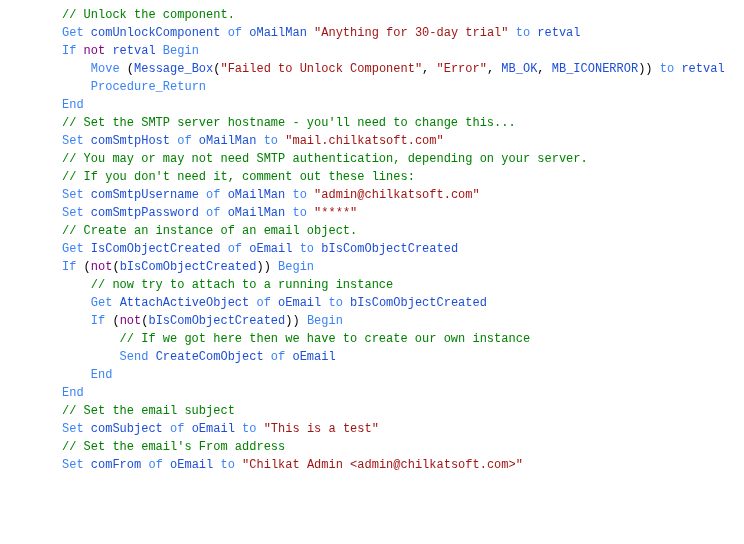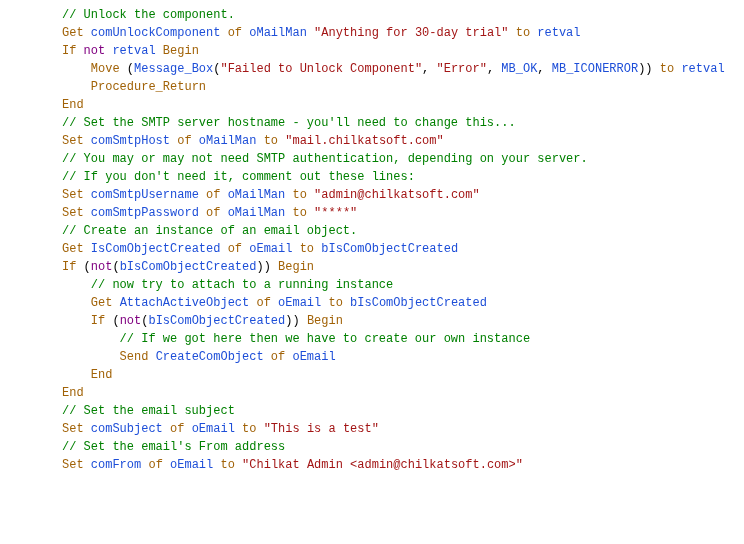--- a/index.html
+++ b/index.html
@@ -12,21 +12,21 @@
     width: 744px;
     height: 544px;
     overflow: hidden;
   }
   .code-block {
     padding: 6px 0 0 62px;
     white-space: pre;
   }
   .line { display: block; }
   .c-comment { color: #008000; text-align: right; }
-  .c-keyword { color: #a16207; margin-top: 32px; }
+  .c-keyword { color: #3b82f6; margin-top: 32px; }
   .c-ident   { color: #1d4ed8; }
   .c-string  { color: #a31515; }
   .c-purple  { color: #800080; }
   .c-black   { color: #000000; }
 </style>
 </head>
 <body>
 
 <div class="code-block" id="code-block"><span class="line"><span class="c-comment">// Unlock the component.</span></span><span class="line"><span class="c-keyword">Get</span><span class="c-black"> </span><span class="c-ident">comUnlockComponent</span><span class="c-black"> </span><span class="c-keyword">of</span><span class="c-black"> </span><span class="c-ident">oMailMan</span><span class="c-black"> </span><span class="c-string">"Anything for 30-day trial"</span><span class="c-black"> </span><span class="c-keyword">to</span><span class="c-black"> </span><span class="c-ident">retval</span></span><span class="line"><span class="c-keyword">If</span><span class="c-black"> </span><span class="c-purple">not</span><span class="c-black"> </span><span class="c-ident">retval</span><span class="c-black"> </span><span class="c-keyword">Begin</span></span><span class="line">    <span class="c-keyword">Move</span><span class="c-black"> (</span><span class="c-ident">Message_Box</span><span class="c-black">(</span><span class="c-string">"Failed to Unlock Component"</span><span class="c-black">, </span><span class="c-string">"Error"</span><span class="c-black">, </span><span class="c-ident">MB_OK</span><span class="c-black">, </span><span class="c-ident">MB_ICONERROR</span><span class="c-black">)) </span><span class="c-keyword">to</span><span class="c-black"> </span><span class="c-ident">retval</span></span><span class="line">    <span class="c-keyword">Procedure_Return</span></span><span class="line"><span class="c-keyword">End</span></span><span class="line"><span class="c-black"></span></span><span class="line"><span class="c-comment">// Set the SMTP server hostname - you'll need to change this...</span></span><span class="line"><span class="c-keyword">Set</span><span class="c-black"> </span><span class="c-ident">comSmtpHost</span><span class="c-black"> </span><span class="c-keyword">of</span><span class="c-black"> </span><span class="c-ident">oMailMan</span><span class="c-black"> </span><span class="c-keyword">to</span><span class="c-black"> </span><span class="c-string">"mail.chilkatsoft.com"</span></span><span class="line"><span class="c-black"></span></span><span class="line"><span class="c-comment">// You may or may not need SMTP authentication, depending on your server.</span></span><span class="line"><span class="c-comment">// If you don't need it, comment out these lines:</span></span><span class="line"><span class="c-keyword">Set</span><span class="c-black"> </span><span class="c-ident">comSmtpUsername</span><span class="c-black"> </span><span class="c-keyword">of</span><span class="c-black"> </span><span class="c-ident">oMailMan</span><span class="c-black"> </span><span class="c-keyword">to</span><span class="c-black"> </span><span class="c-string">"admin@chilkatsoft.com"</span></span><span class="line"><span class="c-keyword">Set</span><span class="c-black"> </span><span class="c-ident">comSmtpPassword</span><span class="c-black"> </span><span class="c-keyword">of</span><span class="c-black"> </span><span class="c-ident">oMailMan</span><span class="c-black"> </span><span class="c-keyword">to</span><span class="c-black"> </span><span class="c-string">"****"</span></span><span class="line"><span class="c-black"></span></span><span class="line"><span class="c-comment">// Create an instance of an email object.</span></span><span class="line"><span class="c-keyword">Get</span><span class="c-black"> </span><span class="c-ident">IsComObjectCreated</span><span class="c-black"> </span><span class="c-keyword">of</span><span class="c-black"> </span><span class="c-ident">oEmail</span><span class="c-black"> </span><span class="c-keyword">to</span><span class="c-black"> </span><span class="c-ident">bIsComObjectCreated</span></span><span class="line"><span class="c-black"></span></span><span class="line"><span class="c-keyword">If</span><span class="c-black"> (</span><span class="c-purple">not</span><span class="c-black">(</span><span class="c-ident">bIsComObjectCreated</span><span class="c-black">)) </span><span class="c-keyword">Begin</span></span><span class="line">    <span class="c-comment">// now try to attach to a running instance</span></span><span class="line">    <span class="c-keyword">Get</span><span class="c-black"> </span><span class="c-ident">AttachActiveObject</span><span class="c-black"> </span><span class="c-keyword">of</span><span class="c-black"> </span><span class="c-ident">oEmail</span><span class="c-black"> </span><span class="c-keyword">to</span><span class="c-black"> </span><span class="c-ident">bIsComObjectCreated</span></span><span class="line"><span class="c-black"></span></span><span class="line">    <span class="c-keyword">If</span><span class="c-black"> (</span><span class="c-purple">not</span><span class="c-black">(</span><span class="c-ident">bIsComObjectCreated</span><span class="c-black">)) </span><span class="c-keyword">Begin</span></span><span class="line">        <span class="c-comment">// If we got here then we have to create our own instance</span></span><span class="line">        <span class="c-keyword">Send</span><span class="c-black"> </span><span class="c-ident">CreateComObject</span><span class="c-black"> </span><span class="c-keyword">of</span><span class="c-black"> </span><span class="c-ident">oEmail</span></span><span class="line">    <span class="c-keyword">End</span></span><span class="line"><span class="c-keyword">End</span></span><span class="line"><span class="c-black"></span></span><span class="line"><span class="c-comment">// Set the email subject</span></span><span class="line"><span class="c-keyword">Set</span><span class="c-black"> </span><span class="c-ident">comSubject</span><span class="c-black"> </span><span class="c-keyword">of</span><span class="c-black"> </span><span class="c-ident">oEmail</span><span class="c-black"> </span><span class="c-keyword">to</span><span class="c-black"> </span><span class="c-string">"This is a test"</span></span><span class="line"><span class="c-black"></span></span><span class="line"><span class="c-comment">// Set the email's From address</span></span><span class="line"><span class="c-keyword">Set</span><span class="c-black"> </span><span class="c-ident">comFrom</span><span class="c-black"> </span><span class="c-keyword">of</span><span class="c-black"> </span><span class="c-ident">oEmail</span><span class="c-black"> </span><span class="c-keyword">to</span><span class="c-black"> </span><span class="c-string">"Chilkat Admin &lt;admin@chilkatsoft.com&gt;"</span></span></div>
 

